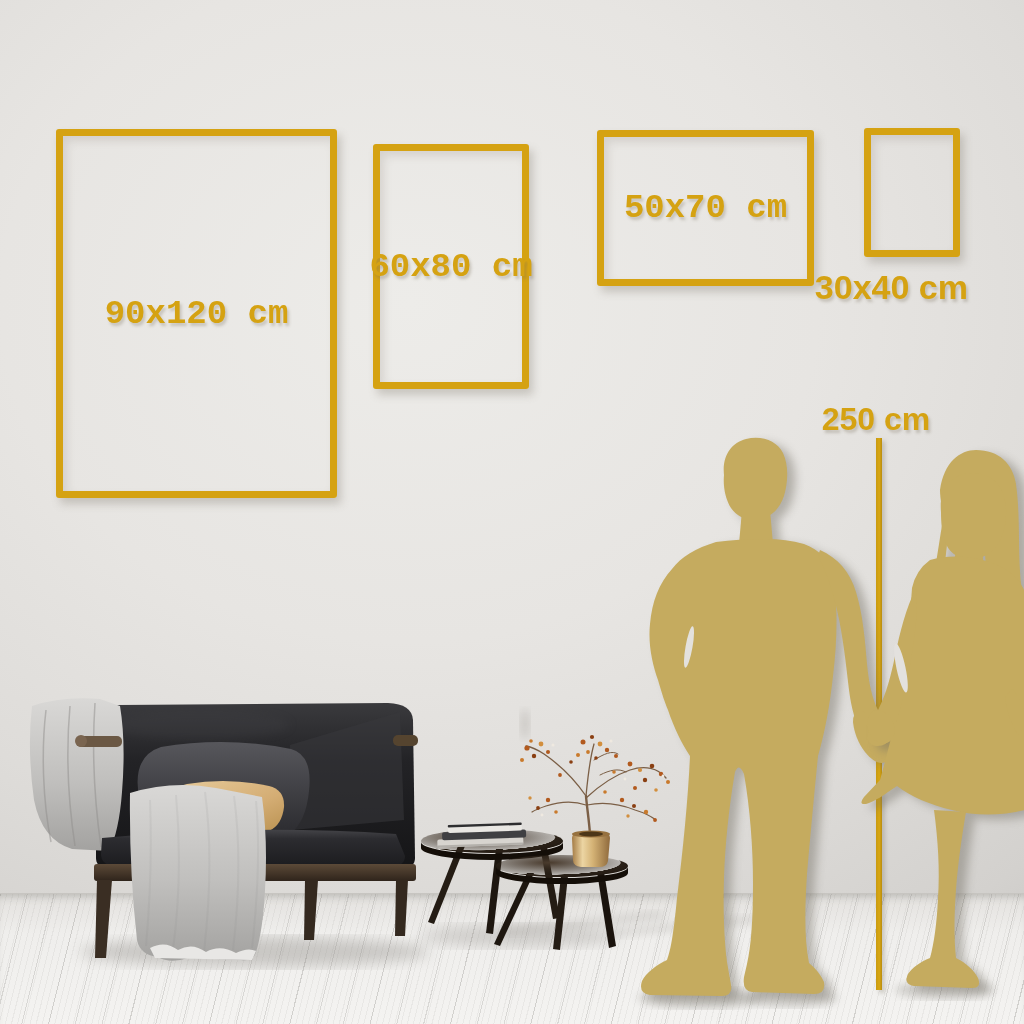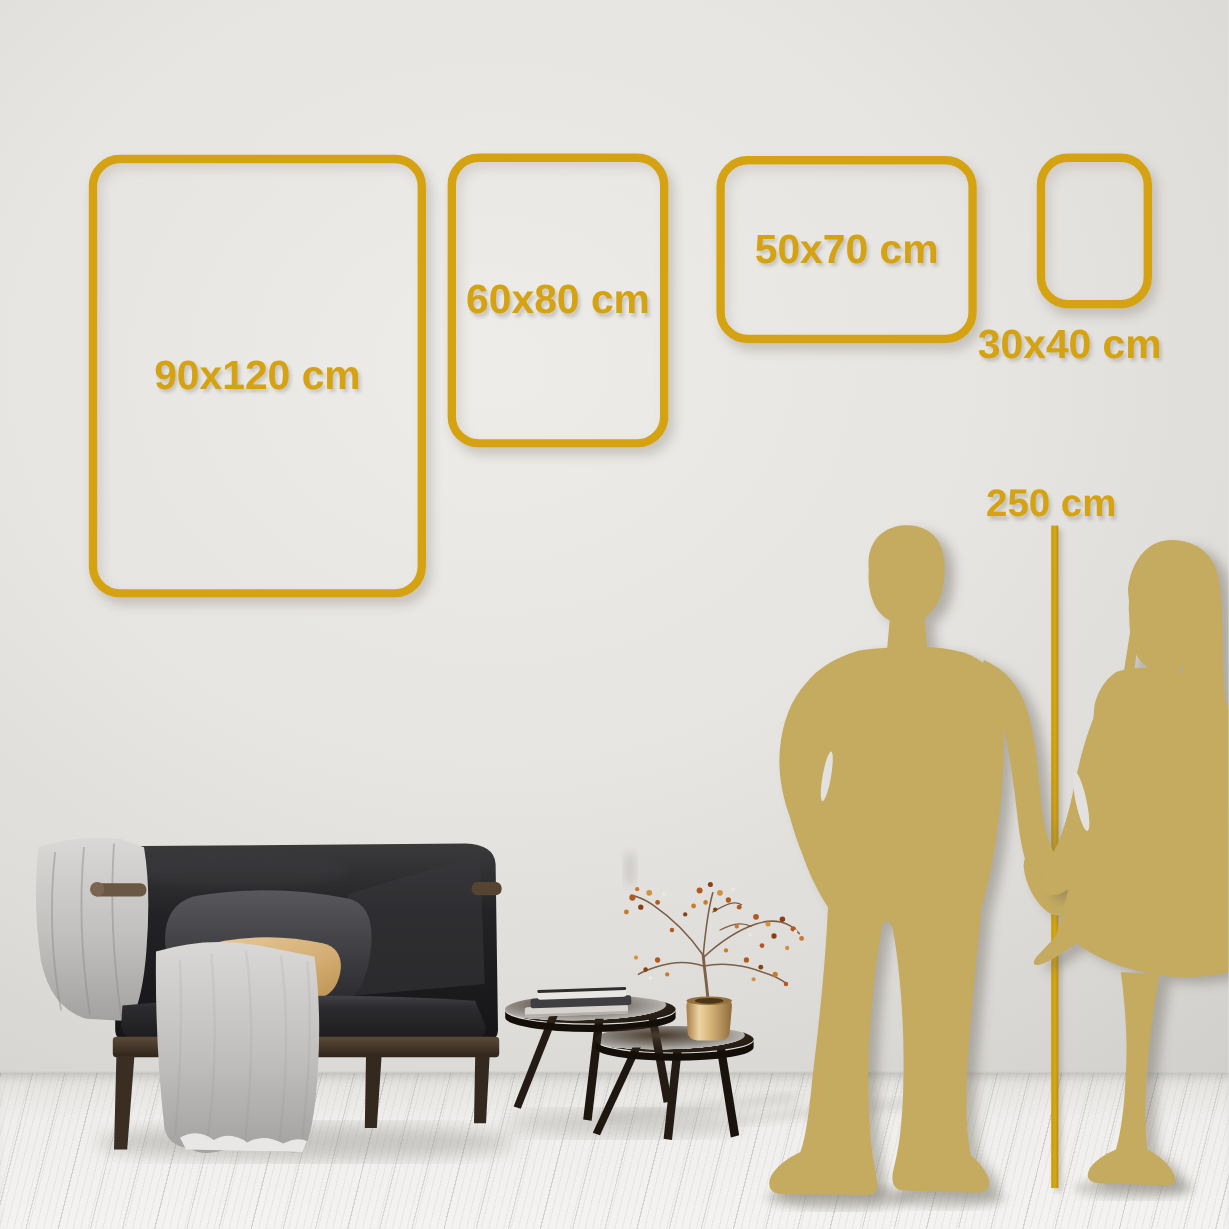--- a/index.html
+++ b/index.html
@@ -18,24 +18,24 @@
   .floor{position:absolute;left:0;top:893px;width:1024px;height:131px;
     background:
       repeating-linear-gradient(104deg, rgba(150,148,144,0.28) 0 1px, rgba(0,0,0,0) 1px 26px),
       repeating-linear-gradient(104deg, rgba(170,168,164,0.14) 0 1px, rgba(0,0,0,0) 1px 6px),
       linear-gradient(180deg,#e3e1de 0%, #efeeec 30%, #f4f3f1 100%);
     border-top:1px solid #c7c5c1;
     box-shadow:inset 0 7px 9px -5px rgba(90,88,84,0.30);}
 
   
   .size-frame{position:absolute;box-sizing:border-box;border:7px solid var(--accent-gold);
-    border-radius:26px;display:flex;align-items:center;justify-content:center;
-    box-shadow:4px 6px 9px rgba(120,113,100,0.30), inset 4px 5px 9px rgba(120,113,100,0.18);}
-  .f1{left:74px;top:129px;width:281px;height:369px;}
-  .f2{left:373px;top:128px;width:184px;height:245px;}
+    border-radius:3px;display:flex;align-items:center;justify-content:center;
+    box-shadow:4px 6px 9px rgba(120,113,100,0.30), inset 4px 5px 9px rgba(120,113,100,0.18);font-family:Liberation Mono, monospace;}
+  .f1{left:56px;top:129px;width:281px;height:369px;}
+  .f2{left:373px;top:144px;width:156px;height:245px;}
   .f3{left:597px;top:130px;width:217px;height:156px;}
   .f4{left:864px;top:128px;width:96px;height:129px;}
   .size-label{font-size:34px;font-weight:bold;color:var(--accent-gold);
     letter-spacing:0px;text-shadow:2px 3px 3px rgba(120,110,90,0.30);white-space:nowrap;}
   .label-below{position:absolute;left:768px;top:268px;width:200px;text-align:right;}
 
   
   .height-label{position:absolute;left:776px;top:401px;width:200px;text-align:center;
     font-size:32px;font-weight:bold;color:var(--accent-gold);
     text-shadow:2px 3px 3px rgba(120,110,90,0.30);z-index:2;}

